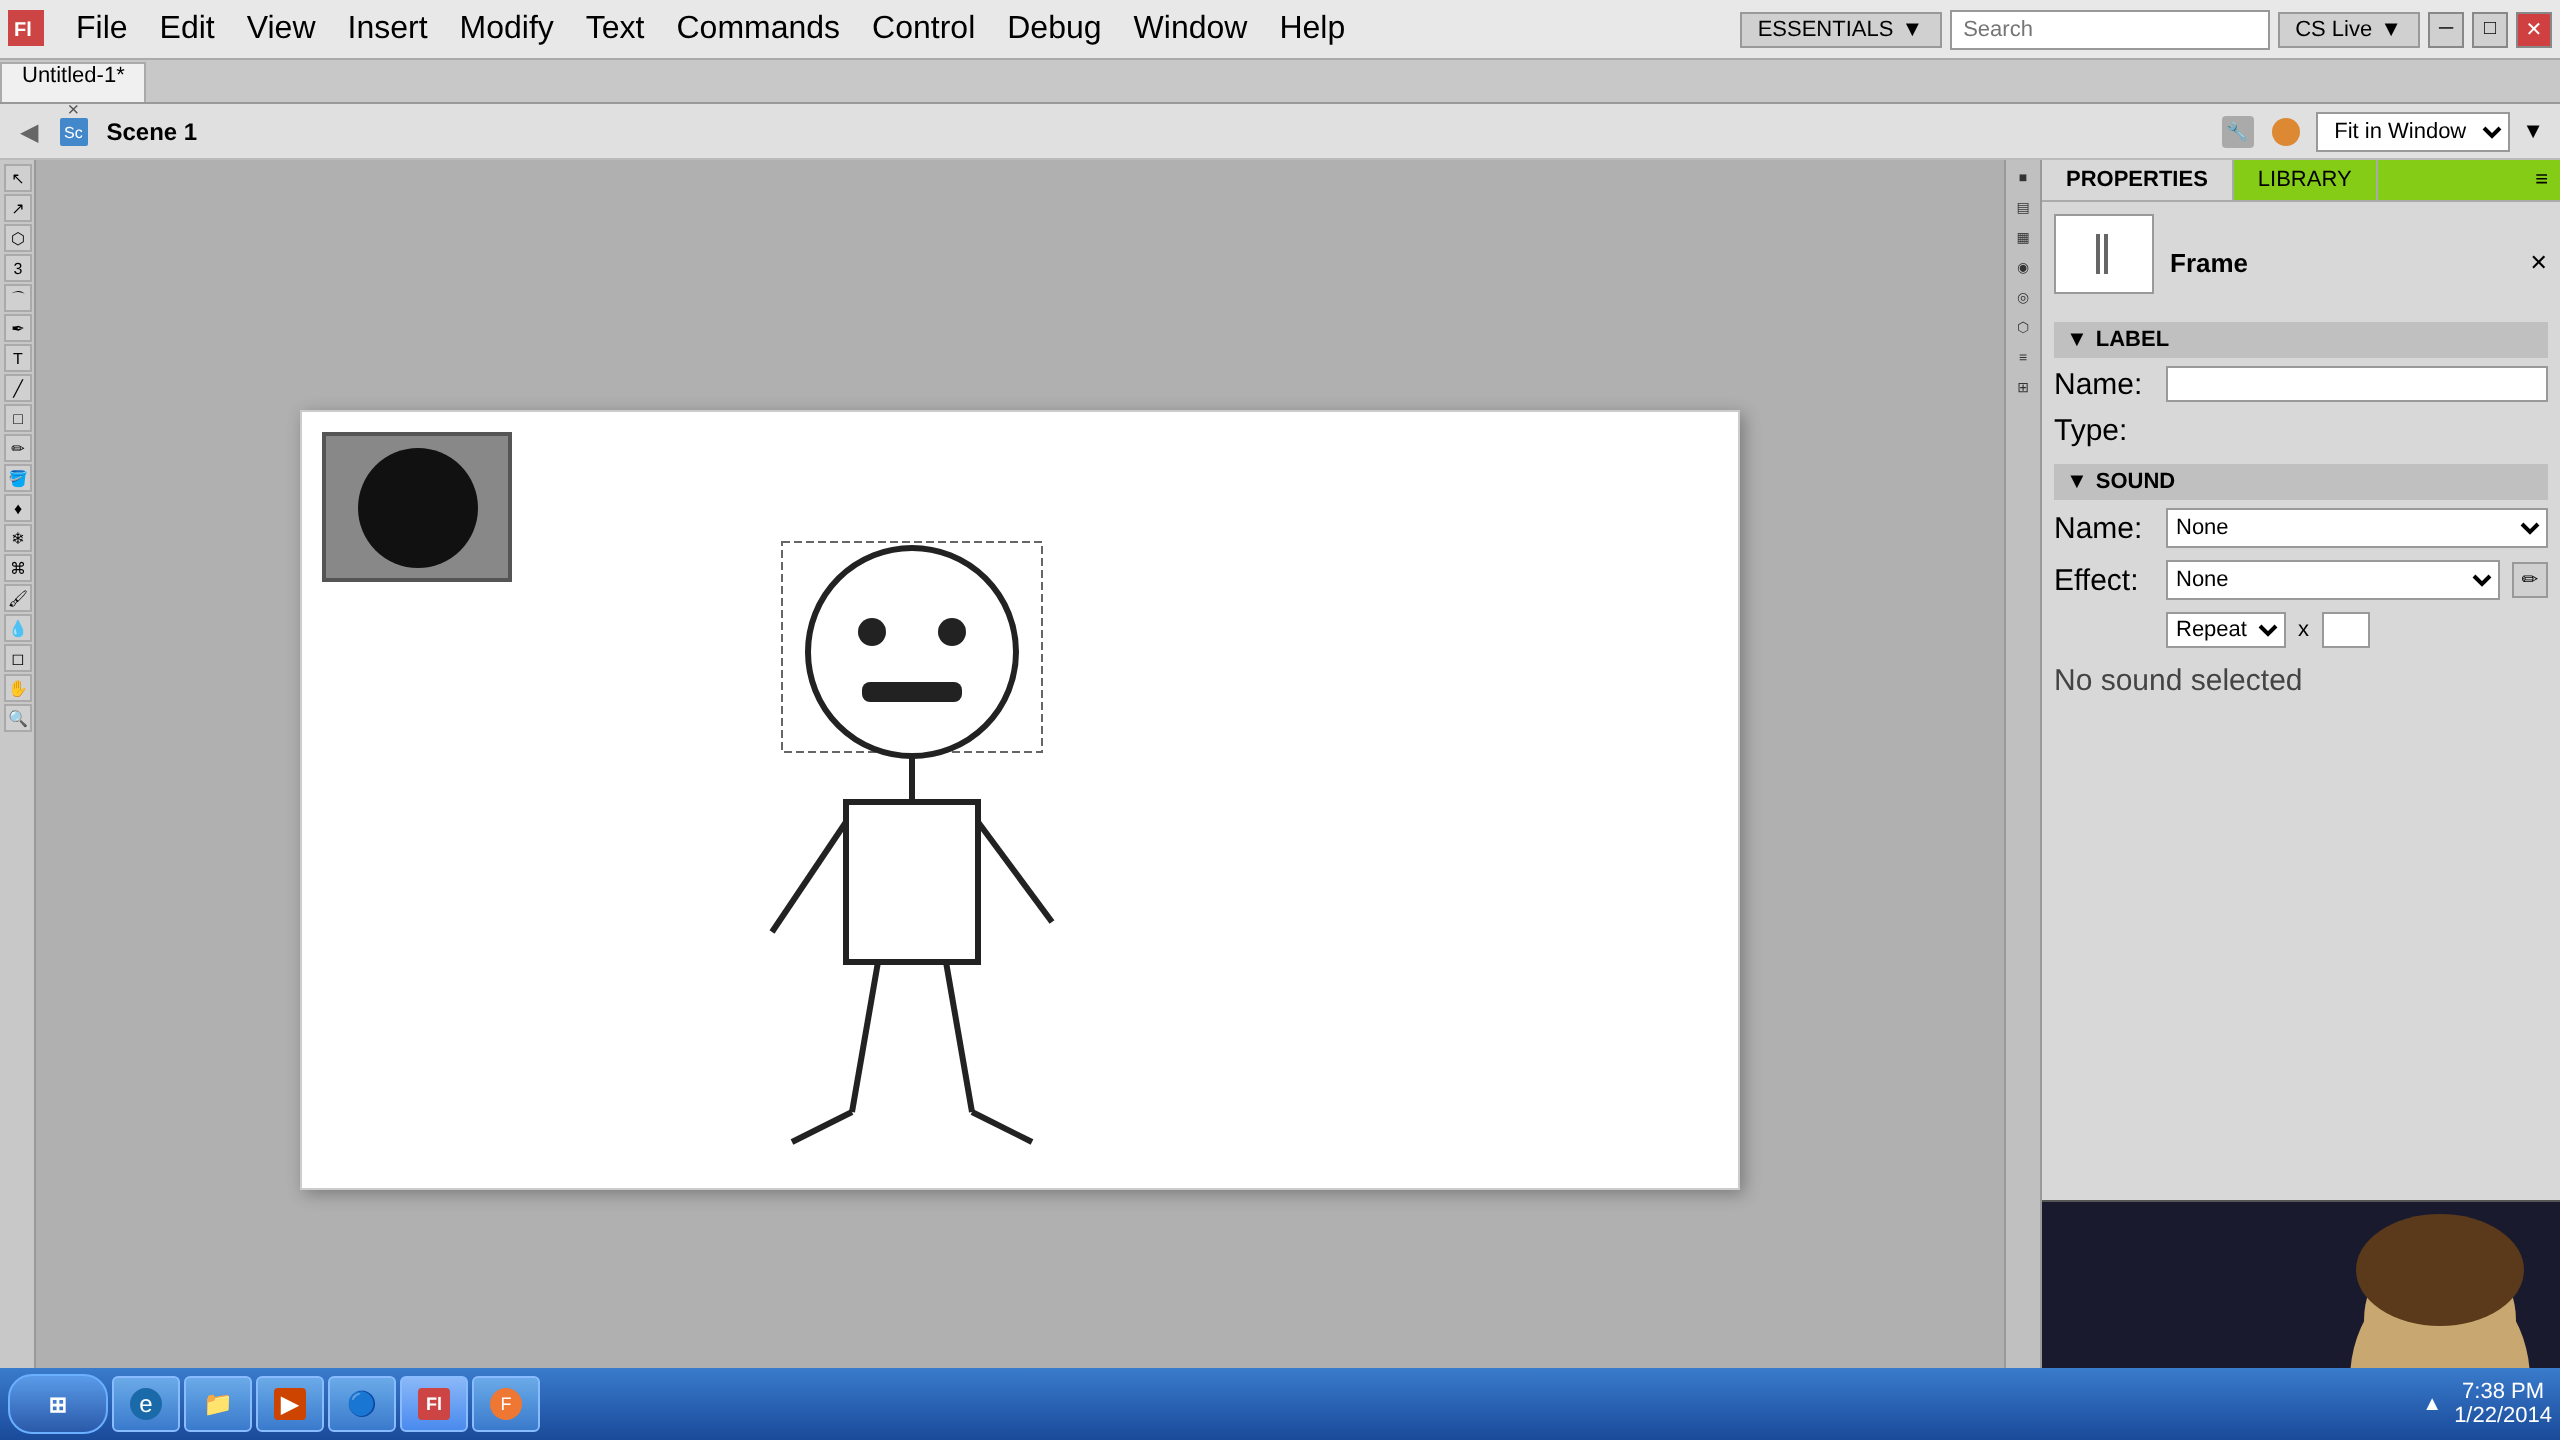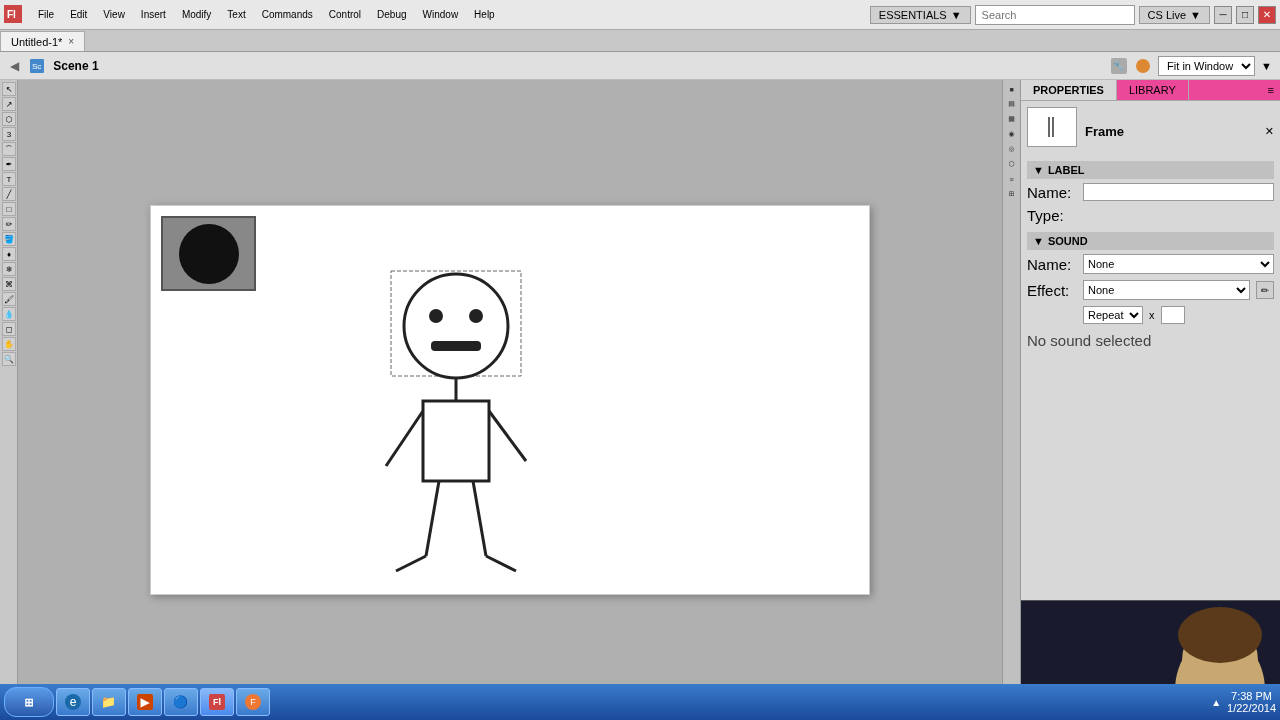--- a/index.html
+++ b/index.html
@@ -8,21 +8,21 @@
     
     #menu-bar {
       height: 30px;
       background: #e8e8e8;
       display: flex;
       align-items: center;
       border-bottom: 1px solid #aaa;
       padding: 0 4px;
     }
     .menu-logo { width: 20px; height: 20px; margin-right: 6px; }
-    .menu-item { padding: 4px 8px; cursor: pointer; font-size: 10px; }
+    .menu-item { padding: 4px 8px; cursor: pointer; font-size: 16px; }
     .menu-right { margin-left: auto; display: flex; align-items: center; gap: 4px; }
     .essentials-btn { background: #d0d0d0; border: 1px solid #999; padding: 2px 8px; font-size: 11px; cursor: pointer; display: flex; align-items: center; gap: 4px; }
     .search-box { border: 1px solid #999; background: white; padding: 2px 6px; width: 160px; height: 20px; font-size: 11px; }
     .cs-live-btn { background: #d0d0d0; border: 1px solid #999; padding: 2px 8px; font-size: 11px; cursor: pointer; display: flex; align-items: center; gap: 4px; justify-content: center; }
     .win-btn { width: 18px; height: 18px; border: 1px solid #888; background: #d0d0d0; cursor: pointer; display: flex; align-items: center; justify-content: center; font-size: 10px; }
     .win-btn.close { background: #d04040; color: white; }
 
     
     #tab-bar {
       height: 22px;
@@ -36,21 +36,21 @@
       background: #d8d8d8;
       border: 1px solid #aaa;
       border-bottom: none;
       padding: 0 10px;
       display: flex;
       align-items: center;
       gap: 6px;
       font-size: 11px;
       cursor: pointer;
     }
-    .tab.active { background: #f0f0f0; }
+    .tab.active { background: #f0f0f0; flex-direction: column; }
     .tab-close { font-size: 10px; color: #555; }
 
     
     #scene-bar {
       height: 28px;
       background: #e0e0e0;
       display: flex;
       align-items: center;
       padding: 0 8px;
       border-bottom: 1px solid #bbb;
@@ -133,21 +133,21 @@
     
     #right-panel {
       width: 260px;
       background: #d8d8d8;
       border-left: 1px solid #999;
       display: flex;
       flex-direction: column;
     }
     #panel-tabs {
       display: flex;
-      background: #ec4899;
+      background: #84cc16;
       border-bottom: 1px solid #aaa;
     }
     .panel-tab {
       padding: 4px 12px;
       font-size: 11px;
       cursor: pointer;
       border-right: 1px solid #aaa;
     }
     .panel-tab.active { background: #d8d8d8; font-weight: bold; }
     .panel-tab-close { margin-left: auto; padding: 4px 6px; cursor: pointer; }

